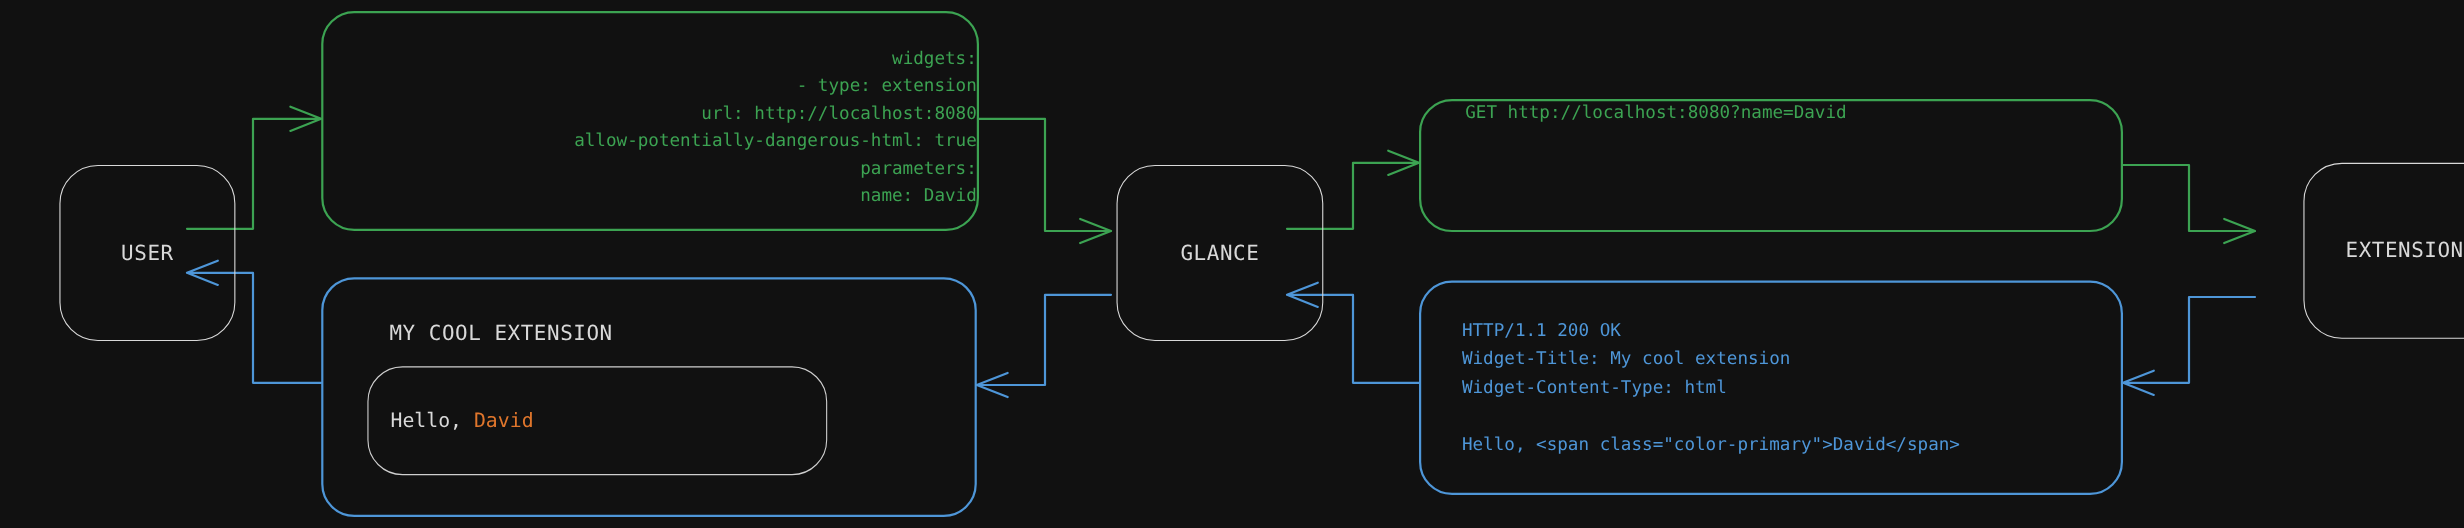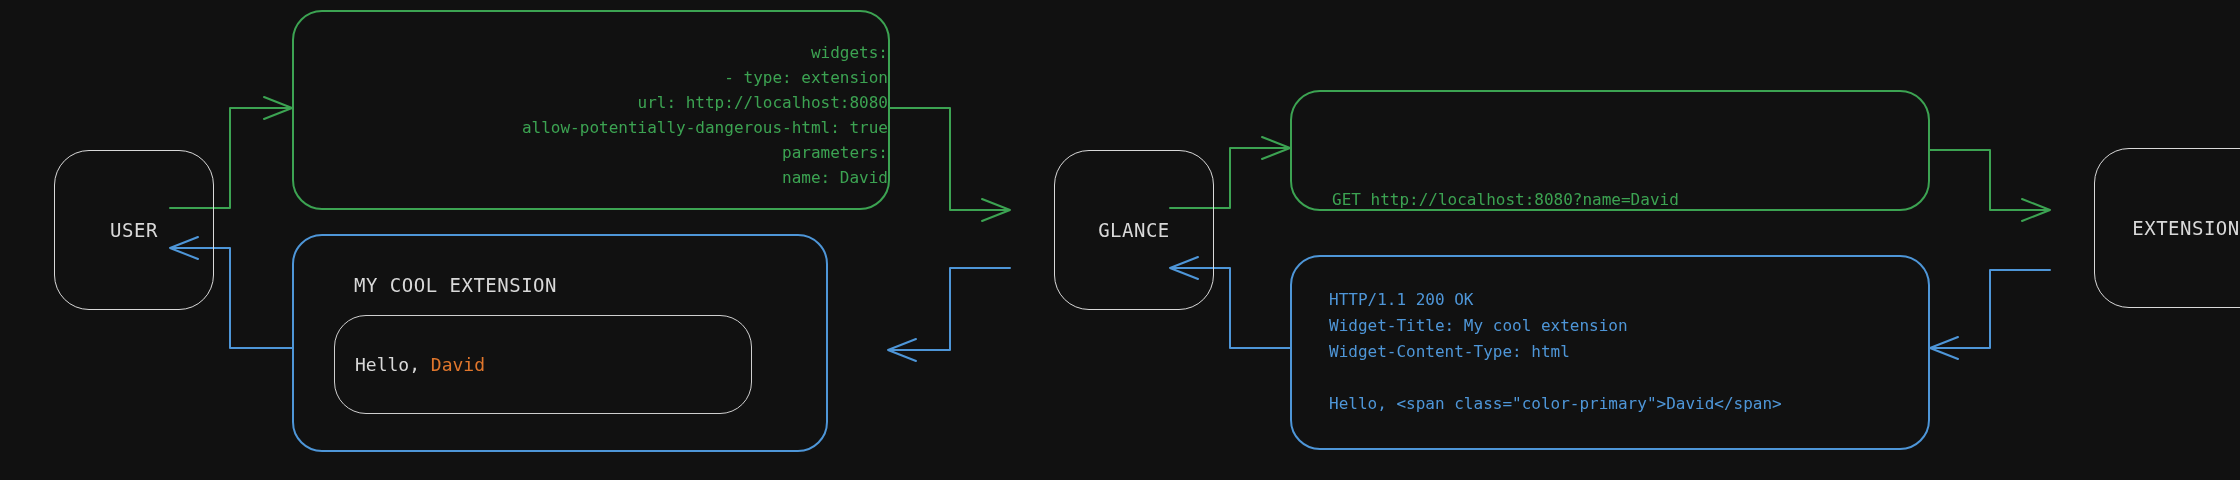--- a/index.html
+++ b/index.html
@@ -27,49 +27,49 @@
     border:1.5px solid var(--c-gray);
     border-radius:35px;
     display:flex;align-items:center;justify-content:center;
     color:var(--c-gray);
     font-size:19px;
     letter-spacing:0.5px;
     box-sizing:border-box;
     margin-left:44px;
   }
   .node-user{left:10px;top:150px;width:160px;height:160px;}
-  .node-glance{left:1010px;top:150px;width:160px;height:160px;}
+  .node-glance{left:971px;top:150px;width:188px;height:160px;}
   .node-extension{left:2050px;top:148px;width:184px;height:160px;}
 
   .box{position:absolute;border-radius:30px;box-sizing:border-box;background:var(--c-bg);}
   .box-green{border:2px solid var(--c-green);color:var(--c-green);}
   .box-blue{border:2px solid var(--c-blue);color:var(--c-blue);}
 
   .box-config{left:292px;top:10px;width:598px;height:200px;text-align:right;}
   .box-config pre{
     margin:0;padding:28px 0 0 26px;
     font:16px/25px "DejaVu Sans Mono","Liberation Mono",monospace;
     white-space:pre;color:var(--c-green);
   }
 
   .box-request{
     left:1290px;top:90px;width:640px;height:121px;
-    display:flex;align-items:flex-end;
+    display:flex;align-items:flex-start;
     padding-left:40px;
     font-size:16px;
   }
 
   .box-response{left:1290px;top:255px;width:640px;height:195px;}
   .box-response pre{
     margin:0;padding:30px 0 0 37px;
     font:16px/26px "DejaVu Sans Mono","Liberation Mono",monospace;
     white-space:pre;color:var(--c-blue);
   }
 
-  .box-rendered{left:292px;top:234px;width:536px;height:218px;text-align:center;}
+  .box-rendered{left:292px;top:252px;width:596px;height:218px;text-align:center;}
   .rendered-title{
     position:absolute;left:60px;top:38px;
     color:var(--c-gray);font-size:19px;letter-spacing:0.5px;
   }
   .rendered-inner{
     position:absolute;left:40px;top:79px;width:418px;height:99px;
     border:1.5px solid #cfcfcf;border-radius:32px;
     display:flex;align-items:center;
     padding-left:20px;
     box-sizing:border-box;

